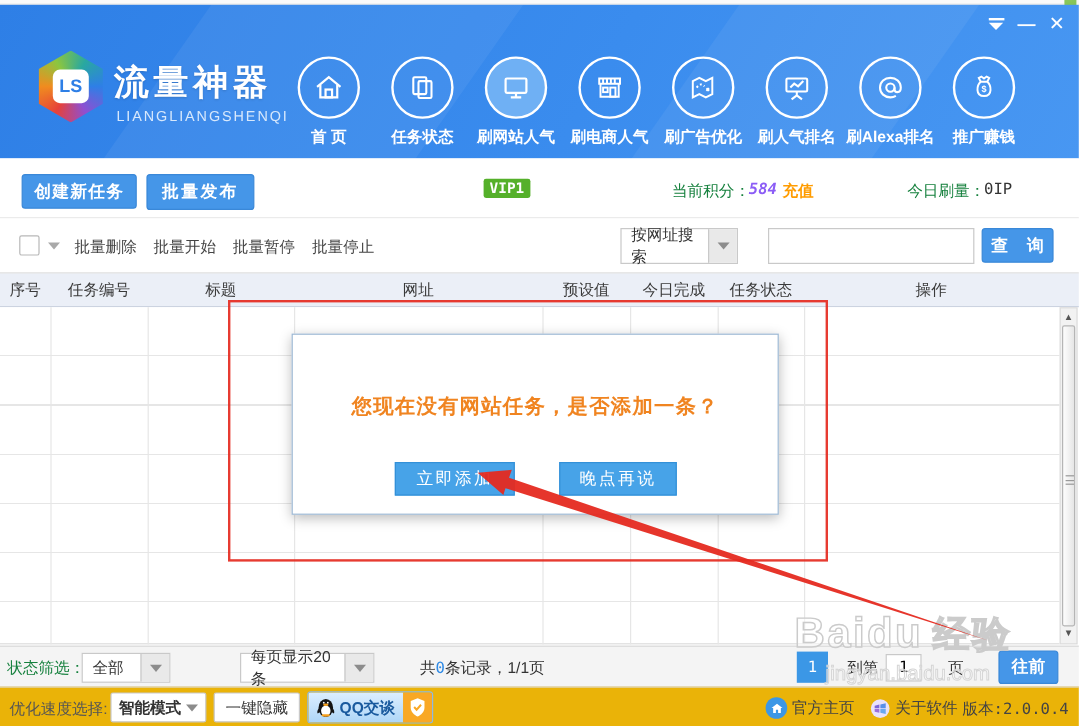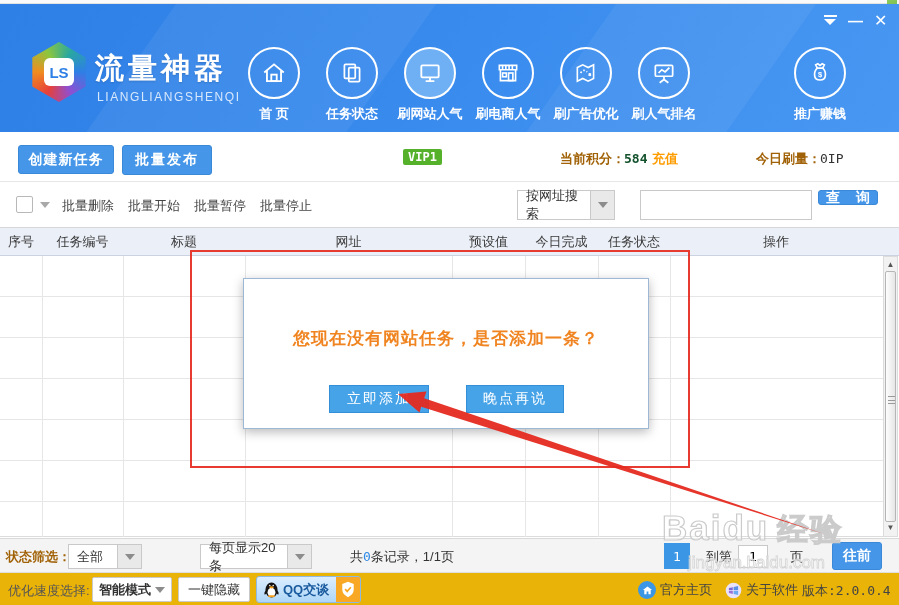--- a/index.html
+++ b/index.html
@@ -28,38 +28,38 @@
   #menu-btn .bar { width:13px; height:2px; background:#fff; margin:3px auto 2px; }
   #menu-btn .tri { width:0; height:0; border-left:6px solid transparent; border-right:6px solid transparent; border-top:6px solid #fff; margin:0 auto; }
   #min-btn { left:848px; font-weight:bold; }
   #close-btn { left:874px; font-weight:bold; font-size:16px; }
 
   
   #toolbar { left:0; top:132px; width:899px; height:50px; background:#fff; border-bottom:1px solid #e6e6e6; }
   .blue-btn { background:#4596e8; color:#fff; border:1px solid #3a88d8; border-radius:3px; font-weight:bold; font-size:14px; display:flex; align-items:center; justify-content:center; cursor:pointer; }
   #btn-create { left:18px; top:13px; width:96px; height:29px; letter-spacing:1px; }
   #btn-publish { left:122px; top:13px; width:90px; height:30px; letter-spacing:2px; }
-  .lab { font-size:13px; color:#a16207; font-weight:bold; }
+  .lab { font-size:13px; color:#15803d; font-weight:normal; }
   .val { font-size:13px; color:#333; }
   #vip-badge { left:403px; top:149px; background:#55b02a; color:#fff; font-size:12px; font-weight:bold; padding:1px 5px; border-radius:2px; }
-  #points-value { color:#14532d; font-weight:bold; }
+  #points-value { color:#8b5cf6; font-weight:bold;font-style:italic; }
   #recharge-link { color:#ff9c00; font-weight:bold; cursor:pointer; }
 
   
   #batchbar { left:0; top:182px; width:899px; height:46px; background:#fff; border-bottom:1px solid #d8d8d8; }
   #sel-checkbox { left:16px; top:14px; width:17px; height:17px; background:#fff; border:1px solid #b8b8b8; border-radius:2px; cursor:pointer; }
   #sel-arrow { left:40px; top:20px; width:0; height:0; border-left:5px solid transparent; border-right:5px solid transparent; border-top:6px solid #a9a9a9; cursor:pointer; }
   .batch-link { position:absolute; top:15px; font-size:13px; color:#444; cursor:pointer; }
   .selbox { position:absolute; background:#fff; border:1px solid #c9c9c9; display:flex; align-items:center; cursor:pointer; }
   .selbox .txt { flex:1; padding-left:8px; font-size:13px; color:#333; }
   .selbox .arrow-sq { width:24px; height:100%; background:#e9e9e9; border-left:1px solid #c9c9c9; display:flex; align-items:center; justify-content:center; }
   .arrow-down { width:0; height:0; border-left:5px solid transparent; border-right:5px solid transparent; border-top:6px solid #8c8c8c; }
   #search-type { left:517px; top:8px; width:98px; height:30px; }
   #search-input { left:640px; top:8px; width:172px; height:30px; border:1px solid #c9c9c9; font-size:13px; padding:0 6px; outline:none; }
-  #btn-query { left:818px; top:8px; width:60px; height:15px; letter-spacing:6px; padding-left:6px; }
+  #btn-query { left:818px; top:8px; width:60px; height:29px; letter-spacing:6px; padding-left:6px; }
 
   
   #thead { left:0; top:228px; width:899px; height:28px; background:#ebeff7; border-bottom:1px solid #ccd3e0; }
   .th { position:absolute; top:0; height:28px; line-height:28px; text-align:center; font-size:13px; color:#3a3a3a; }
   #tbody { left:0; top:256px; width:883px; height:281px; background:repeating-linear-gradient(to bottom, #fff 0 40px, #e6e6e6 40px 41px); border-bottom:1px solid #dcdcdc; }
   .vline { position:absolute; top:0; width:1px; height:281px; background:#e6e6e6; }
 
   
   #scrollbar { left:883px; top:256px; width:15px; height:281px; background:#f2f2f2; border:1px solid #dcdcdc; }
   .sb-arrow { position:absolute; left:0; width:13px; text-align:center; color:#555; font-size:8px; line-height:12px; cursor:pointer; }
@@ -182,20 +182,29 @@
   </div>
   <div class="nav-item" style="left:624px;">
     <div class="nav-circle">
       <svg width="26" height="26" viewBox="0 0 24 24" fill="none" stroke="#fff" stroke-width="1.6">
           <rect x="4" y="5" width="16" height="10" rx="1"></rect>
           <path d="M7 12l3-3 3 2 4-4"></path>
           <path d="M12 15v3M12 18l-4 3M12 18l4 3"></path>
         </svg>
     </div>
     <div class="nav-label">刷人气排名</div>
+  </div>
+  <div class="nav-item" style="left:702px;">
+    <div class="nav-circle">
+      <svg width="26" height="26" viewBox="0 0 24 24" fill="none" stroke="#fff" stroke-width="1.6">
+          <circle cx="12" cy="12" r="3.2"></circle>
+          <path d="M15.2 12v1.2c0 1.5 1 2.3 2.2 2.3 1.6 0 2.6-1.4 2.6-3.5 0-4.4-3.6-7.5-8-7.5S4 7.6 4 12s3.6 7.5 8 7.5c1.6 0 3-.4 4.2-1.1"></path>
+        </svg>
+    </div>
+    <div class="nav-label">刷Alexa排名</div>
   </div>
   <div class="nav-item" style="left:780px;">
     <div class="nav-circle">
       <svg width="26" height="26" viewBox="0 0 24 24" fill="none" stroke="#fff" stroke-width="1.5">
           <path d="M9.5 7.5 8 4.5l2-1 2 1.5 2-1.5 2 1-1.5 3"></path>
           <path d="M9.5 7.5h5c3 2.5 4.5 11-2.5 11s-5.5-8.5-2.5-11z"></path>
           <text x="12" y="15.5" text-anchor="middle" font-size="7" fill="#fff" stroke="none" font-weight="bold">$</text>
         </svg>
     </div>
     <div class="nav-label">推广赚钱</div>

